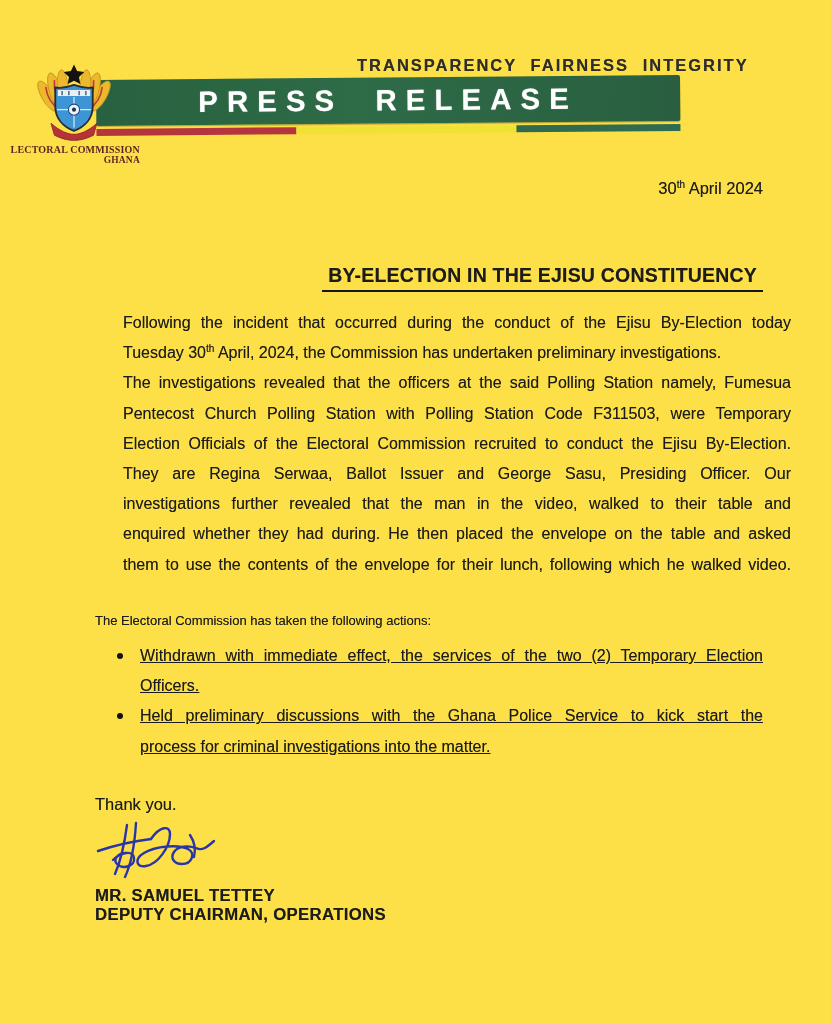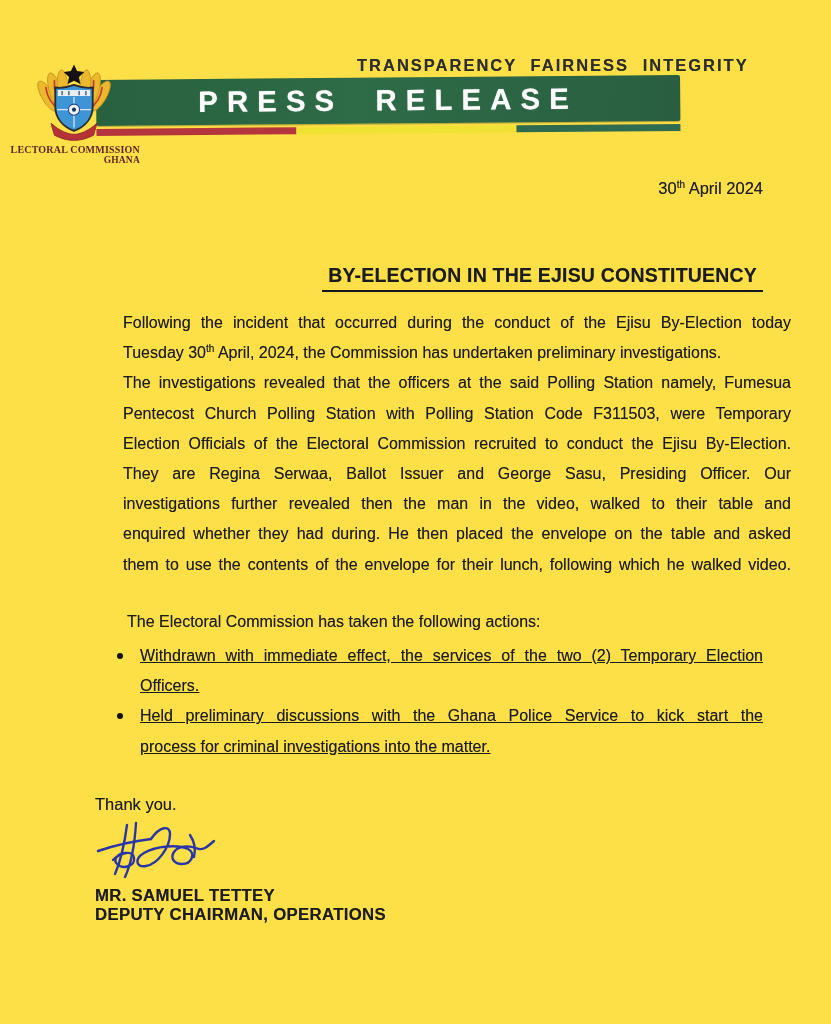--- a/index.html
+++ b/index.html
@@ -58,21 +58,21 @@
     border-bottom:2.5px solid #14141a; padding:0 6px 3px;
   }
 
   .bodyblock {
     position:absolute; left:104px; top:308px; width:668px;
     font-size:16px; line-height:30.2px;margin-left:19px;
   }
   .jline { text-align:justify; text-align-last:justify; }
   .nline { text-align:left; }
 
-  .actions { position:absolute; left:95px; top:613px; width:668px; font-size:16px;margin-left:32px; }
+  .actions { position:absolute; left:95px; top:613px; width:668px; font-size:13px; }
 
   .bullets {
     position:absolute; left:95px; top:641px; width:668px;
     font-size:16px; line-height:30.2px;text-decoration:underline;
   }
   .bullet { position:relative; padding-left:45px; }
   .dot {
     position:absolute; left:22px; top:12px; width:6px; height:6px;
     background:#111; border-radius:50%;
   }
@@ -154,21 +154,21 @@
     <span>BY-ELECTION IN THE EJISU CONSTITUENCY</span>
   </div>
 
   <div class="bodyblock doc-text">
     <div class="jline">Following the incident that occurred during the conduct of the Ejisu By-Election today</div>
     <div class="nline"><span>Tuesday 30</span><sup class="ord">th</sup><span> April, 2024, the Commission has undertaken preliminary investigations.</span></div>
     <div class="jline">The investigations revealed that the officers at the said Polling Station namely, Fumesua</div>
     <div class="jline">Pentecost Church Polling Station with Polling Station Code F311503, were Temporary</div>
     <div class="jline">Election Officials of the Electoral Commission recruited to conduct the Ejisu By-Election.</div>
     <div class="jline">They are Regina Serwaa, Ballot Issuer and George Sasu, Presiding Officer. Our</div>
-    <div class="jline">investigations further revealed then the man in the video, walked to their table and</div>
+    <div class="jline">investigations further revealed that the man in the video, walked to their table and</div>
     <div class="jline">enquired whether they had during. He then placed the envelope on the table and asked</div>
     <div class="jline">them to use the contents of the envelope for their lunch, following which he walked video.</div>
   </div>
 
   <div class="actions doc-text">The Electoral Commission has taken the following actions:</div>
 
   <div class="bullets doc-text">
     <div class="bullet">
       <span class="dot"></span>
       <div class="jline">Withdrawn with immediate effect, the services of the two (2) Temporary Election</div>

